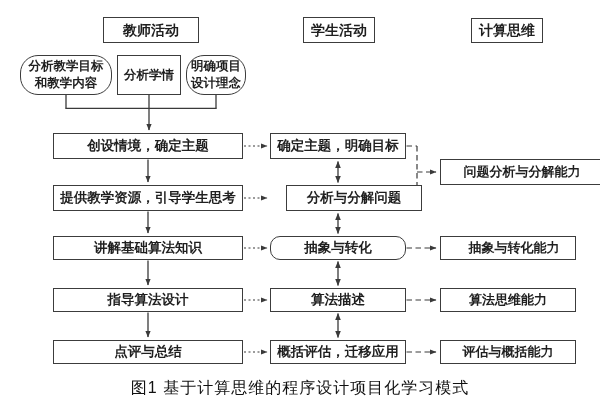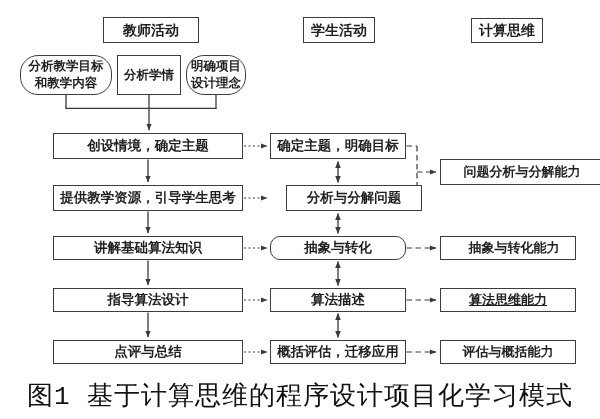--- a/index.html
+++ b/index.html
@@ -23,22 +23,22 @@
     text-align:center;font-weight:600;line-height:1.3;
     white-space:nowrap;
   }
   .node.wrap{white-space:normal;line-height:1.35;border-radius:18px;}
   .hdr{font-size:14px;}
   .prep{font-size:12.5px;padding:1px 2px;}
   .step{font-size:13.5px;}
   .ability{font-size:13px;}
   .caption{
     position:absolute;left:0;top:378px;width:600px;
-    text-align:center;font-size:26px;font-weight:500;
-    font-family:Liberation Mono, monospace;
+    text-align:center;font-size:16px;font-weight:500;
+    font-family:Liberation Sans, sans-serif;
     color:#111;letter-spacing:1px;
   }
 </style>
 </head>
 <body>
 
 <div class="stage">
 
   <svg class="connectors" viewBox="0 0 600 419" xmlns="http://www.w3.org/2000/svg" aria-hidden="true">
     <defs>
@@ -109,17 +109,17 @@
   <div class="node step" style="left:53px;top:340px;width:190px;height:24px;">点评与总结</div>
 
   <div class="node step" style="left:270px;top:133px;width:136px;height:26px;">确定主题，明确目标</div>
   <div class="node step" style="left:270px;top:185px;width:136px;height:26px;margin-left:16px;">分析与分解问题</div>
   <div class="node step" style="left:270px;top:236px;width:136px;height:24px;border-radius:10px;">抽象与转化</div>
   <div class="node step" style="left:270px;top:288px;width:136px;height:24px;">算法描述</div>
   <div class="node step" style="left:270px;top:340px;width:136px;height:24px;">概括评估，迁移应用</div>
 
   <div class="node ability" style="left:440px;top:159px;width:164px;height:26px;">问题分析与分解能力</div>
   <div class="node ability" style="left:440px;top:236px;width:136px;height:24px;padding-left:12px;">抽象与转化能力</div>
-  <div class="node ability" style="left:440px;top:288px;width:136px;height:24px;text-decoration:underline;">算法思维能力</div>
+  <div class="node ability" style="left:440px;top:288px;width:136px;height:24px;">算法思维能力</div>
   <div class="node ability" style="left:440px;top:340px;width:136px;height:24px;">评估与概括能力</div>
 
   <div class="caption">图1 基于计算思维的程序设计项目化学习模式</div>
 </div>
 
 </body></html>

